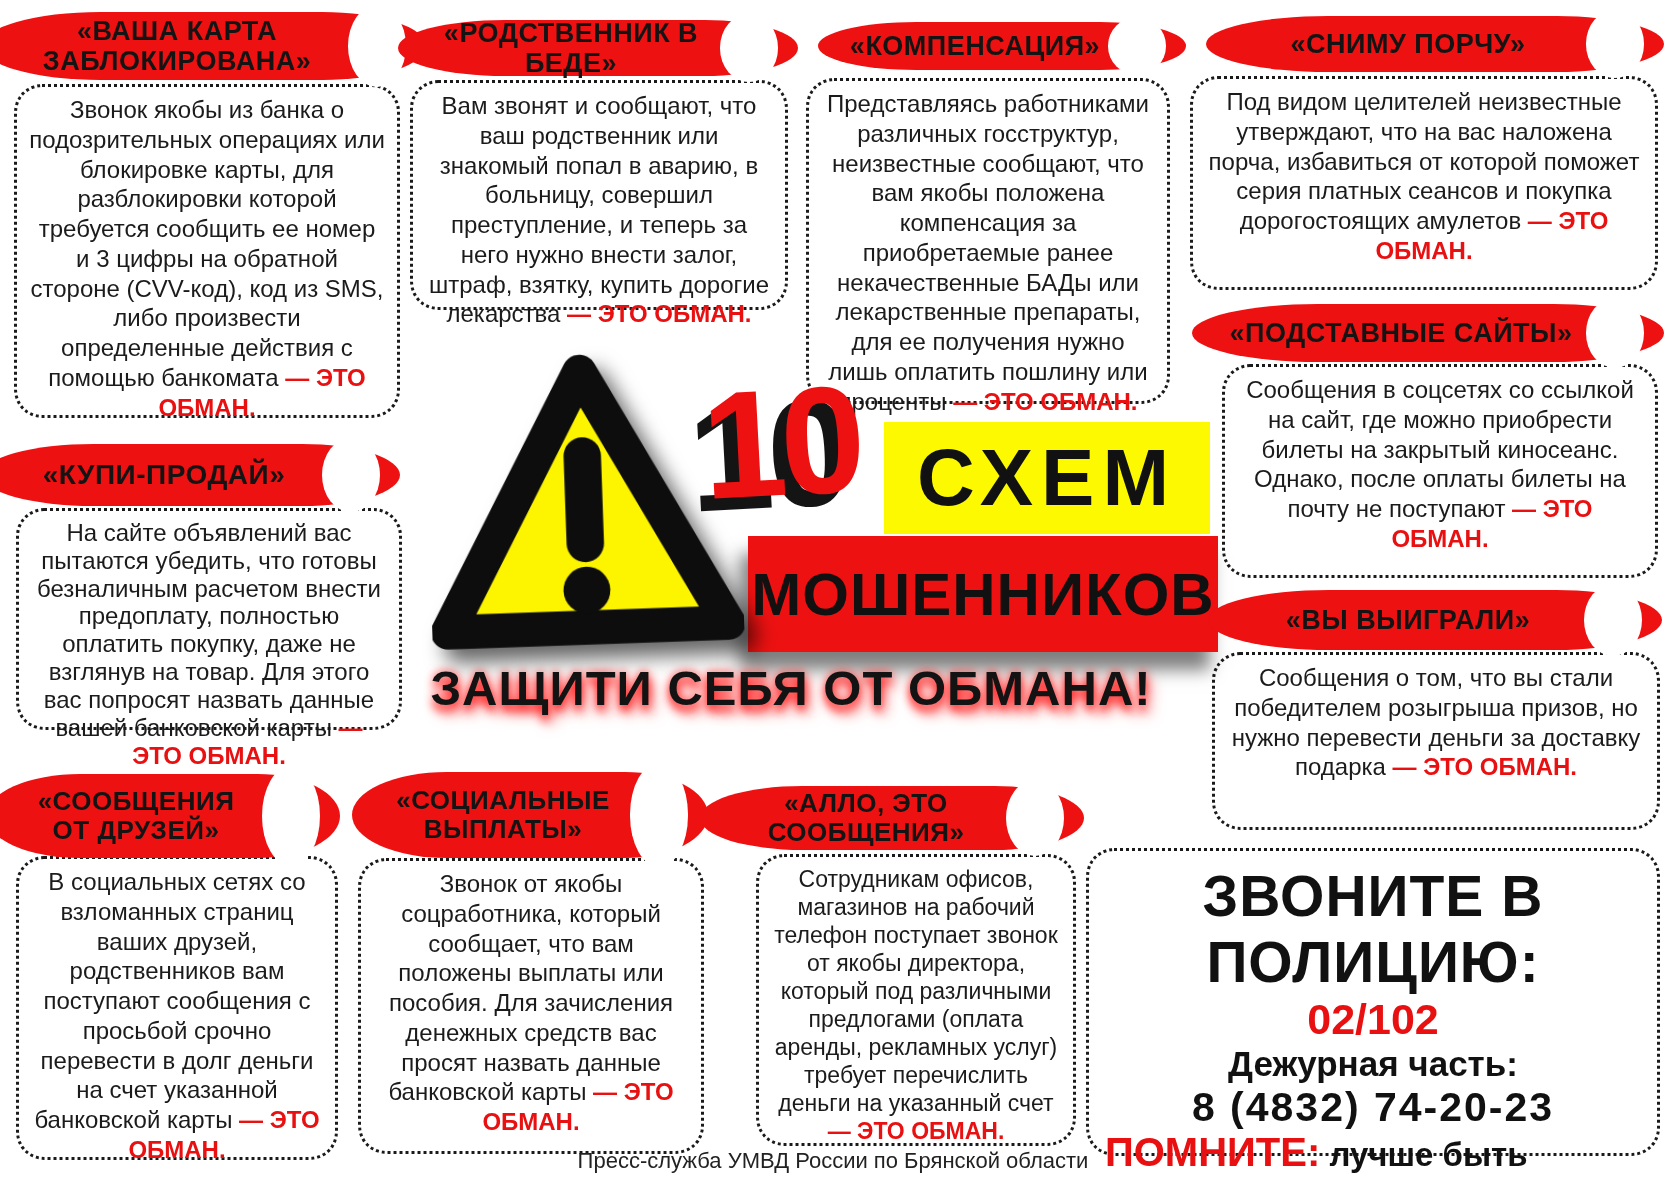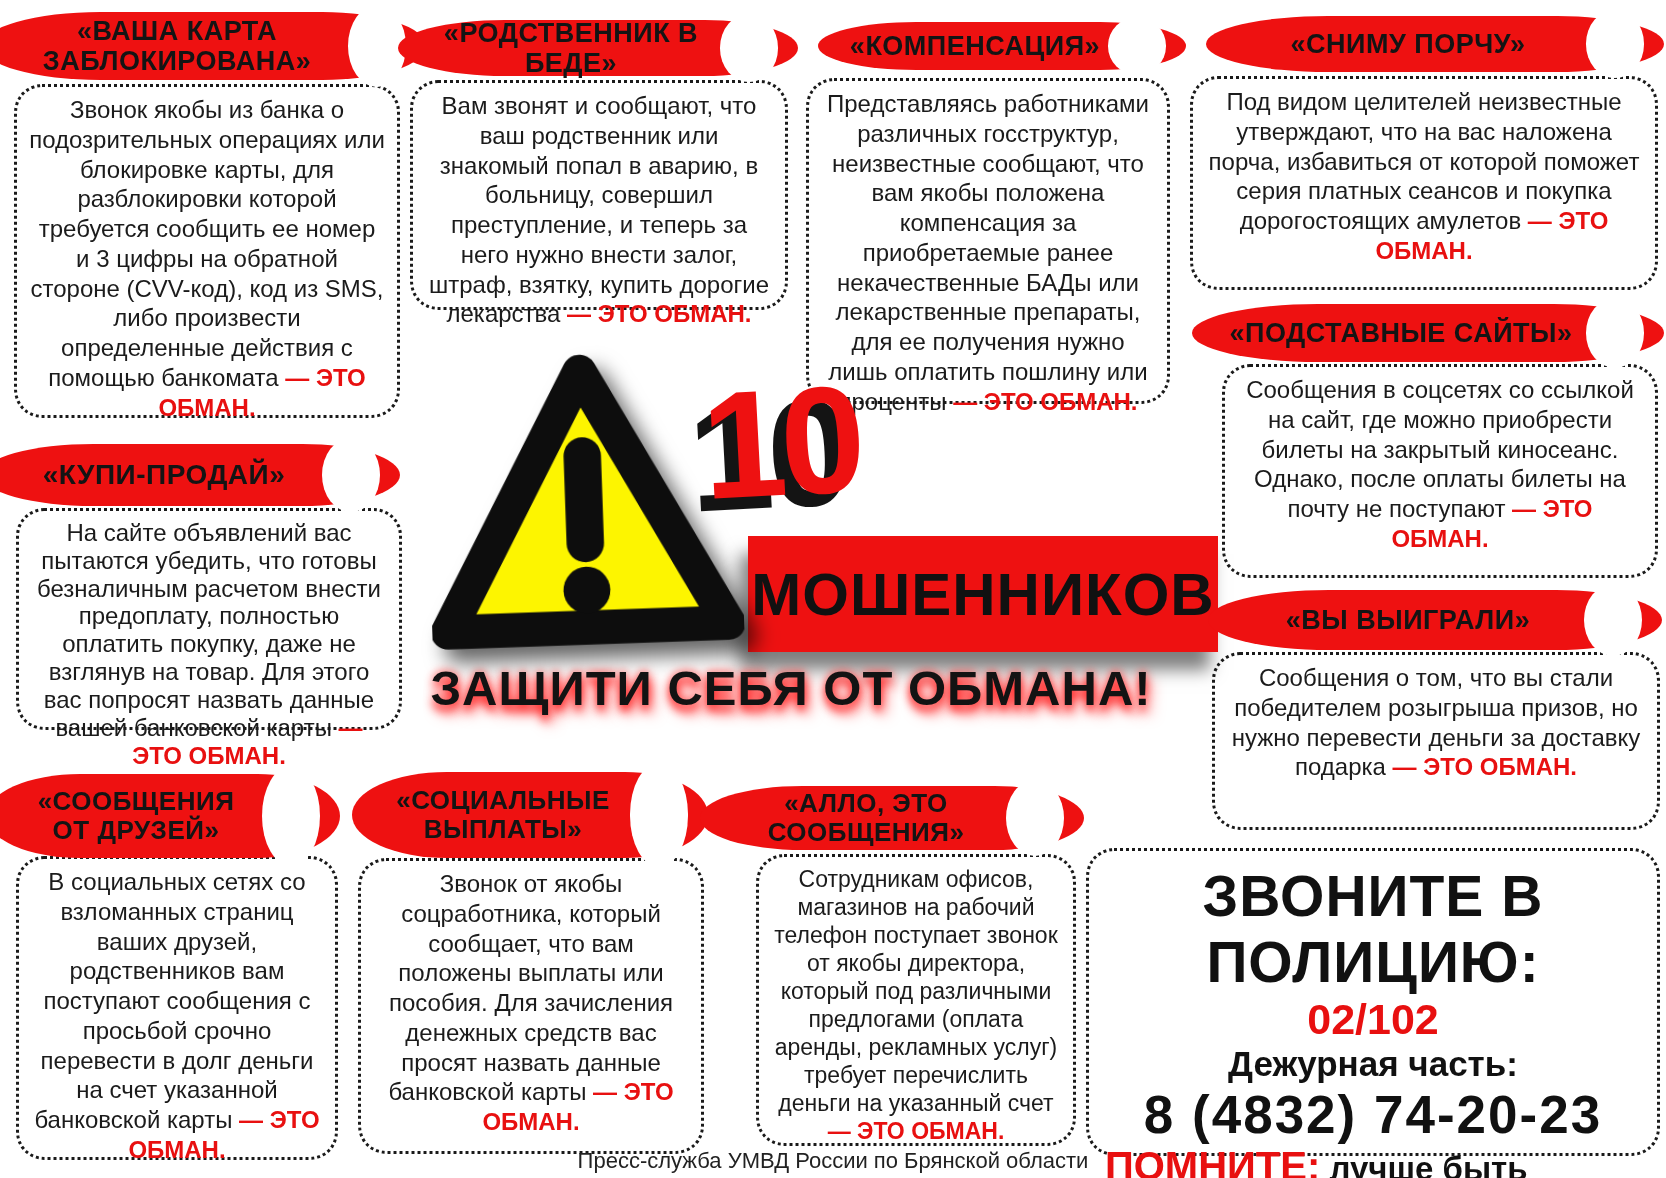--- a/index.html
+++ b/index.html
@@ -86,21 +86,21 @@
   .police{
     position:absolute;left:1086px;top:848px;width:574px;height:308px;z-index:1;
     border:3px dotted #1a1a1a;border-radius:28px;background:#fff;
     box-sizing:border-box;padding:12px 16px;
     display:flex;flex-direction:column;justify-content:space-between;
     text-align:center;font-weight:700;color:#111;
   }
   .police .call{font-size:57px;letter-spacing:1px;}
   .police .num{font-size:43px;color:var(--accent);}
   .police .duty{font-size:35px;}
-  .police .phone{font-size:53px;letter-spacing:2px;}
+  .police .phone{font-size:41px;letter-spacing:2px;}
   .police .remember{text-align:left;font-size:33px;font-weight:700;line-height:1.06;}
   .police .remember .lbl{font-size:40px;font-weight:800;color:var(--accent);}
   
   .footer{
     position:absolute;left:0;top:1148px;width:100%;z-index:1;
     text-align:center;font-size:22px;color:#222;
   }
 </style>
 </head>
 <body>
@@ -188,20 +188,23 @@
   </div>
 
   <div class="tri">
     <svg viewBox="0 0 100 100" aria-hidden="true">
       <path d="M50 7 L95 89 L5 89 Z" fill="#fdf500" stroke="#0d0d0d" stroke-width="11" stroke-linejoin="round"></path>
       <line x1="50" y1="34" x2="50" y2="62" stroke="#0d0d0d" stroke-width="12" stroke-linecap="round"></line>
       <circle cx="50" cy="77" r="7.5" fill="#0d0d0d"></circle>
     </svg>
   </div>
   <div class="ten">10</div>
+  <div class="band band-yellow">
+    <span>СХЕМ</span>
+  </div>
   <div class="band band-red">
     <span>МОШЕННИКОВ</span>
   </div>
   <div class="subtitle">ЗАЩИТИ СЕБЯ ОТ ОБМАНА!</div>
 
   <div class="police">
     <div class="call">ЗВОНИТЕ В ПОЛИЦИЮ:</div>
     <div class="num">02/102</div>
     <div class="duty">Дежурная часть:</div>
     <div class="phone">8 (4832) 74-20-23</div>

